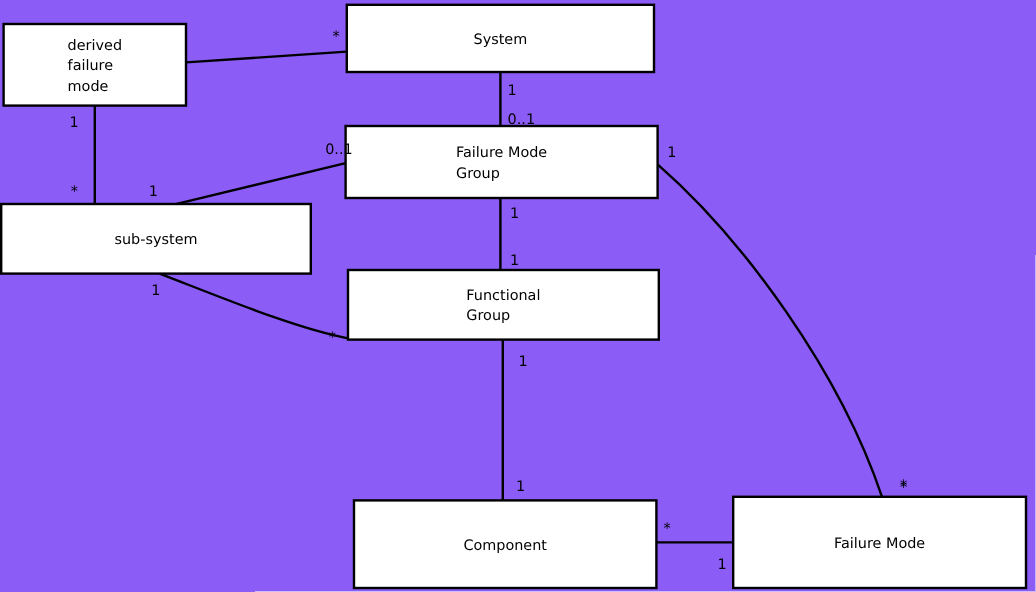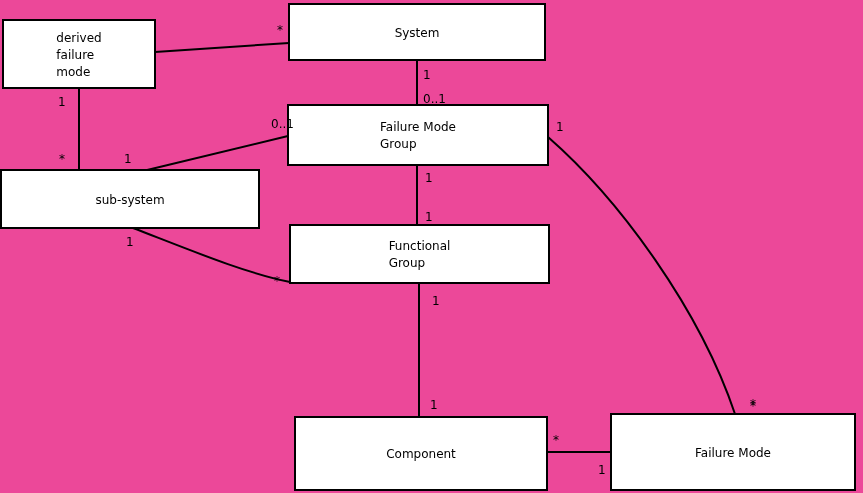--- a/index.html
+++ b/index.html
@@ -10,21 +10,21 @@
   body {
     width: 863px;
     height: 493px;
     overflow: hidden;
     font-family: "DejaVu Sans", sans-serif;
   }
   #diagram-root {
     position: relative;
     width: 863px;
     height: 493px;
-    background: #ec4899;
+    background: #8b5cf6;
   }
   svg#uml-canvas {
     display: block;
     width: 863px;
     height: 493px;
   }
   .uml-box {
     fill: #ffffff;
     stroke: #000000;
     stroke-width: 2;

